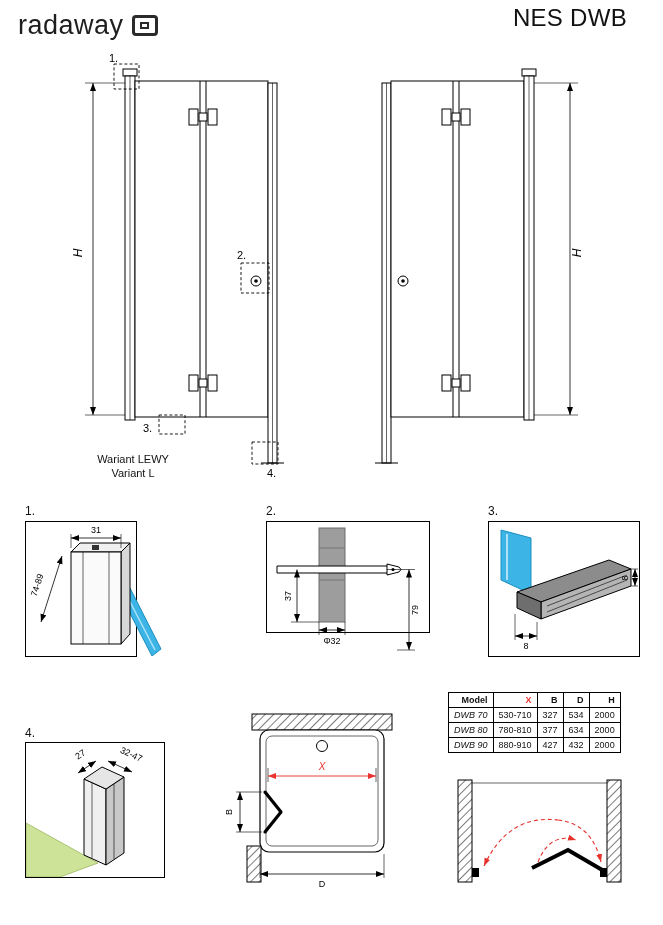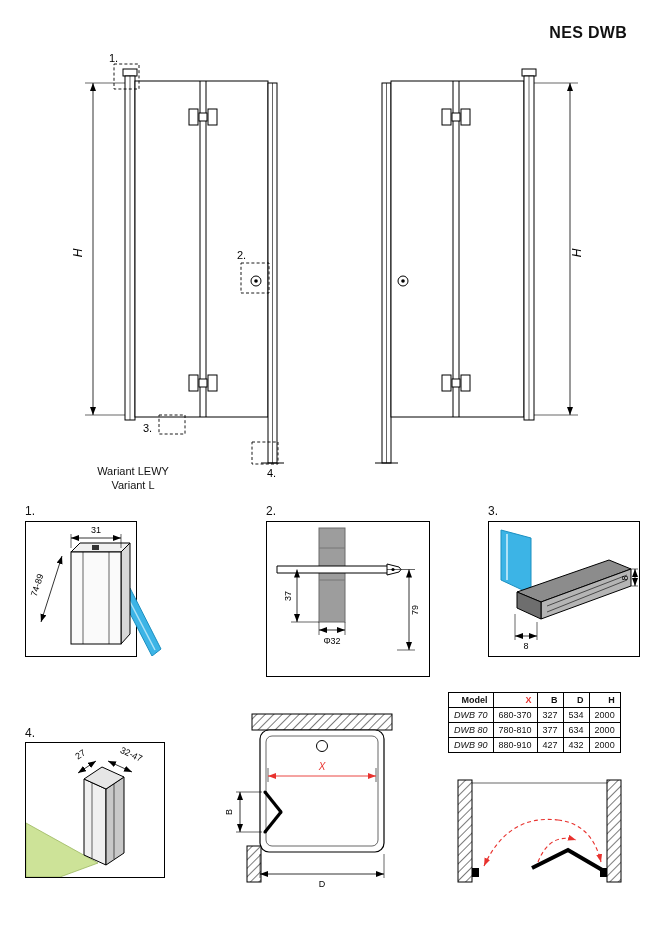--- a/index.html
+++ b/index.html
@@ -9,24 +9,24 @@
   .abs{position:absolute}
   svg{display:block;overflow:visible}
   svg text{font-family:"Liberation Sans",sans-serif;fill:#000}
 
   
   .logo{position:absolute;left:18px;top:10px;display:flex;align-items:center;gap:8px}
   .logo-text{font-size:27px;letter-spacing:.5px;color:#1e1e1e}
   .logo-mark{width:26px;height:21px;border:3px solid #2a2a2a;border-radius:4px;
              display:flex;align-items:center;justify-content:center;background:#fff}
   .logo-mark-inner{width:9px;height:7px;border:2px solid #2a2a2a}
-  .page-title{position:absolute;right:36px;top:24px;font-size:16px;font-weight:bold;letter-spacing:.3px}
+  .page-title{position:absolute;right:36px;top:4px;font-size:24px;font-weight:normal;letter-spacing:.3px}
 
   
-  .variant-label{position:absolute;top:464px;width:130px;text-align:center;font-size:11px;line-height:14px}
+  .variant-label{position:absolute;top:452px;width:130px;text-align:center;font-size:11px;line-height:14px}
   .detail-label{position:absolute;font-size:12px}
   .detail-box{position:absolute;border:1px solid #000;background:#fff}
 
   
   .spec{position:absolute;left:448px;top:692px;border-collapse:collapse;font-size:9px;text-align:right;background:#fff}
   .spec th,.spec td{border:1px solid #000;padding:2px 5px;min-width:24px}
   .spec th{font-weight:bold}
   .spec th.redhdr{color:#e8322e}
   .spec td.model{font-weight:normal;font-style:italic}
 
@@ -54,20 +54,26 @@
       <marker id="mR" markerWidth="9" markerHeight="7" refX="8" refY="3" orient="auto-start-reverse" markerUnits="userSpaceOnUse">
         <path d="M0,0 L8,3 L0,6 Z" fill="#e8322e"></path>
       </marker>
       <pattern id="hatchP" width="6" height="6" patternUnits="userSpaceOnUse" patternTransform="rotate(45)">
         <rect width="6" height="6" fill="#ffffff"></rect>
         <line x1="0" y1="0" x2="0" y2="6" stroke="#444" stroke-width="1.4"></line>
       </pattern>
     </defs>
   </svg>
 
+  <div class="logo">
+    <span class="logo-text">radaway</span>
+    <span class="logo-mark">
+      <span class="logo-mark-inner"></span>
+    </span>
+  </div>
   <div class="page-title">NES DWB</div>
 
   <svg class="abs" style="left:55px;top:53px" width="285" height="430" viewBox="0 0 285 430">
     <g>
       <line class="thin" x1="30" y1="30" x2="72" y2="30"></line>
       <line class="thin" x1="30" y1="362" x2="72" y2="362"></line>
       <line class="dim" x1="38" y1="30" x2="38" y2="362" marker-start="url(#mA)" marker-end="url(#mA)"></line>
       <text class="t12 mid ital" x="27" y="200" transform="rotate(-90 27 200)">H</text>
     </g>
     <g>
@@ -184,21 +190,21 @@
         <line class="dim" x1="45" y1="16" x2="95" y2="16" marker-start="url(#mA)" marker-end="url(#mA)"></line>
         <text class="t9 mid" x="70" y="11">31</text>
       </g>
       <g>
         <line class="dim" x1="36" y1="34" x2="15" y2="100" marker-start="url(#mA)" marker-end="url(#mA)"></line>
         <text class="t9 mid" x="14" y="64" transform="rotate(-72 14 64)">74-89</text>
       </g>
     </svg>
   </div>
 
-  <div class="detail-box" style="left:266px;top:521px;width:164px;height:156px">
+  <div class="detail-box" style="left:266px;top:521px;width:164px;height:112px">
     <svg width="162" height="134" viewBox="0 0 162 134" style="overflow:hidden">
       <g>
         <rect x="52" y="6" width="26" height="94" fill="#9d9d9d" stroke="#6b6b6b" stroke-width="1"></rect>
         <line x1="52" y1="26" x2="78" y2="26" stroke="#777" stroke-width="1"></line>
         <line x1="52" y1="58" x2="78" y2="58" stroke="#777" stroke-width="1"></line>
       </g>
       <g>
         <rect x="10" y="44" width="110" height="7" fill="#fff"></rect>
         <line class="ln" x1="10" y1="44" x2="120" y2="44"></line>
         <line class="ln" x1="10" y1="51" x2="120" y2="51"></line>
@@ -324,21 +330,21 @@
         <th>Model</th>
         <th class="redhdr">X</th>
         <th>B</th>
         <th>D</th>
         <th>H</th>
       </tr>
     </thead>
     <tbody>
       <tr>
         <td class="model">DWB 70</td>
-        <td>680-370</td>
+        <td>530-710</td>
         <td>327</td>
         <td>534</td>
         <td>2000</td>
       </tr>
       <tr>
         <td class="model">DWB 80</td>
         <td>780-810</td>
         <td>377</td>
         <td>634</td>
         <td>2000</td>

